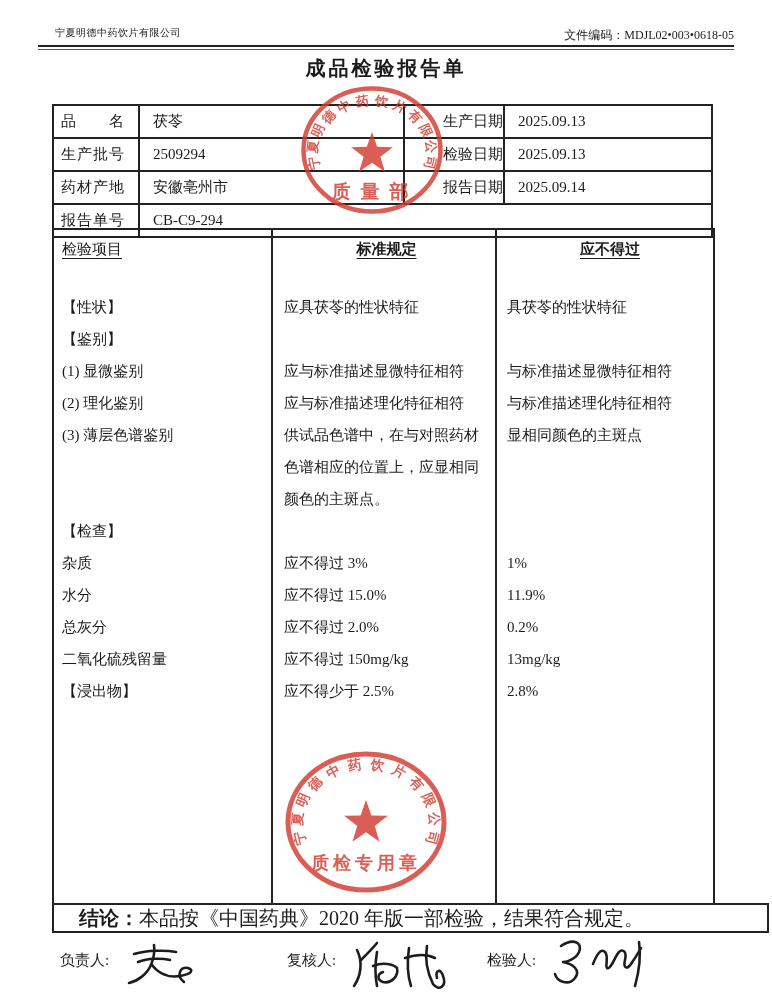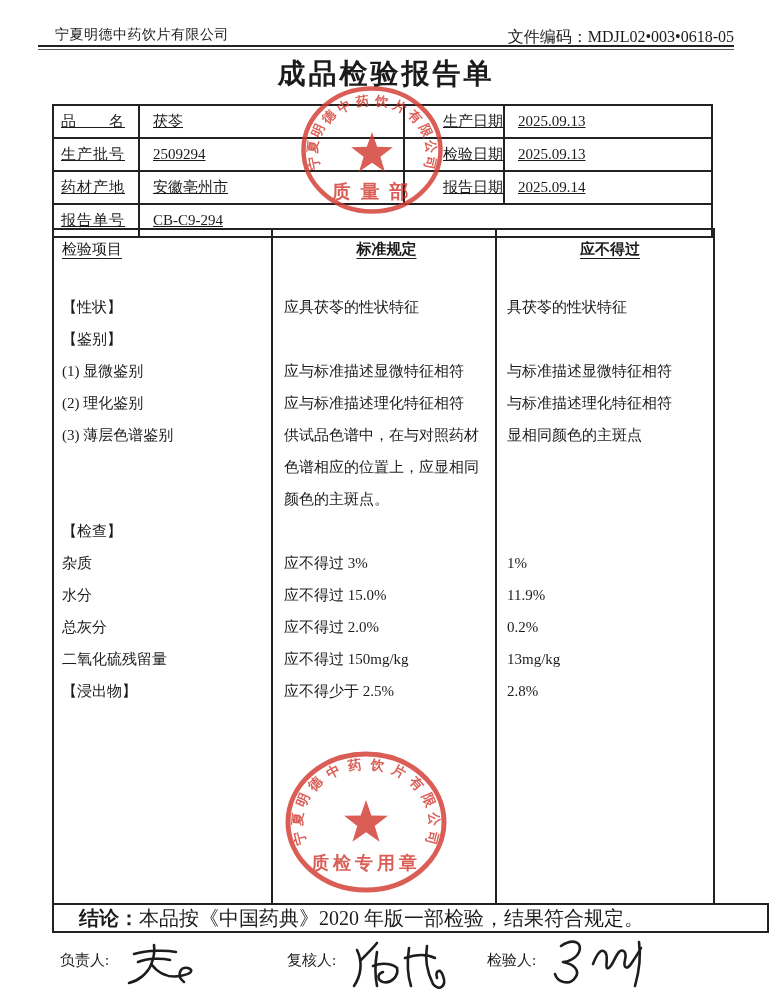--- a/index.html
+++ b/index.html
@@ -2,36 +2,36 @@
 <html><head>
 <meta charset="utf-8">
 <style>
   html,body{margin:0;padding:0;}
   body{
     width:772px;height:1000px;position:relative;background:#ffffff;
     font-family:"Liberation Serif","DejaVu Serif",serif;
     color:#1b1b1b;overflow:hidden;
   }
   
-  .hdr-company{position:absolute;left:55px;top:26px;font-size:14px;letter-spacing:.5px;}
-  .hdr-code{position:absolute;right:38px;top:27px;font-size:16px;}
+  .hdr-company{position:absolute;left:55px;top:26px;font-size:10px;letter-spacing:.5px;}
+  .hdr-code{position:absolute;right:38px;top:27px;font-size:12px;}
   .hdr-rule{position:absolute;left:38px;top:45px;width:696px;height:2px;background:#222;}
   .hdr-rule2{position:absolute;left:38px;top:49px;width:696px;height:1px;background:#555;}
   .doc-title{
     position:absolute;left:0;top:55px;width:772px;text-align:center;
     font-family:"Liberation Sans","DejaVu Sans",sans-serif;
-    font-size:28px;font-weight:bold;letter-spacing:3px;
+    font-size:20px;font-weight:bold;letter-spacing:3px;
   }
   
   table{border-collapse:collapse;table-layout:fixed;}
   td{overflow:hidden;white-space:normal;}
   .info-table{position:absolute;left:52px;top:104px;width:661px;}
   .info-table td{
     border:2px solid #222;height:31px;font-size:15px;
-    padding:0 0 0 10px;vertical-align:middle;text-decoration:underline;
+    padding:0 0 0 10px;vertical-align:middle;
   }
   .info-table td.lbl{width:77px;padding-left:7px;letter-spacing:1px;}
   .info-table td.val{width:250px;padding-left:13px;}
   .info-table td.lbl2{width:88px;text-align:right;padding-left:10px;}
   .info-table td.val2{padding-left:13px;}
   .ins-table{position:absolute;left:52px;top:228px;width:661px;height:677px;border:2px solid #222;}
   .ins-table td{font-size:15px;vertical-align:top;line-height:32px;padding:0;}
   .ins-table td.c1{padding-left:8px;margin-left:48px;}
   .ins-table td.c2{border-left:2px solid #222;padding:0 6px 0 11px;}
   .ins-table td.c3{border-left:2px solid #222;padding-left:10px;}

